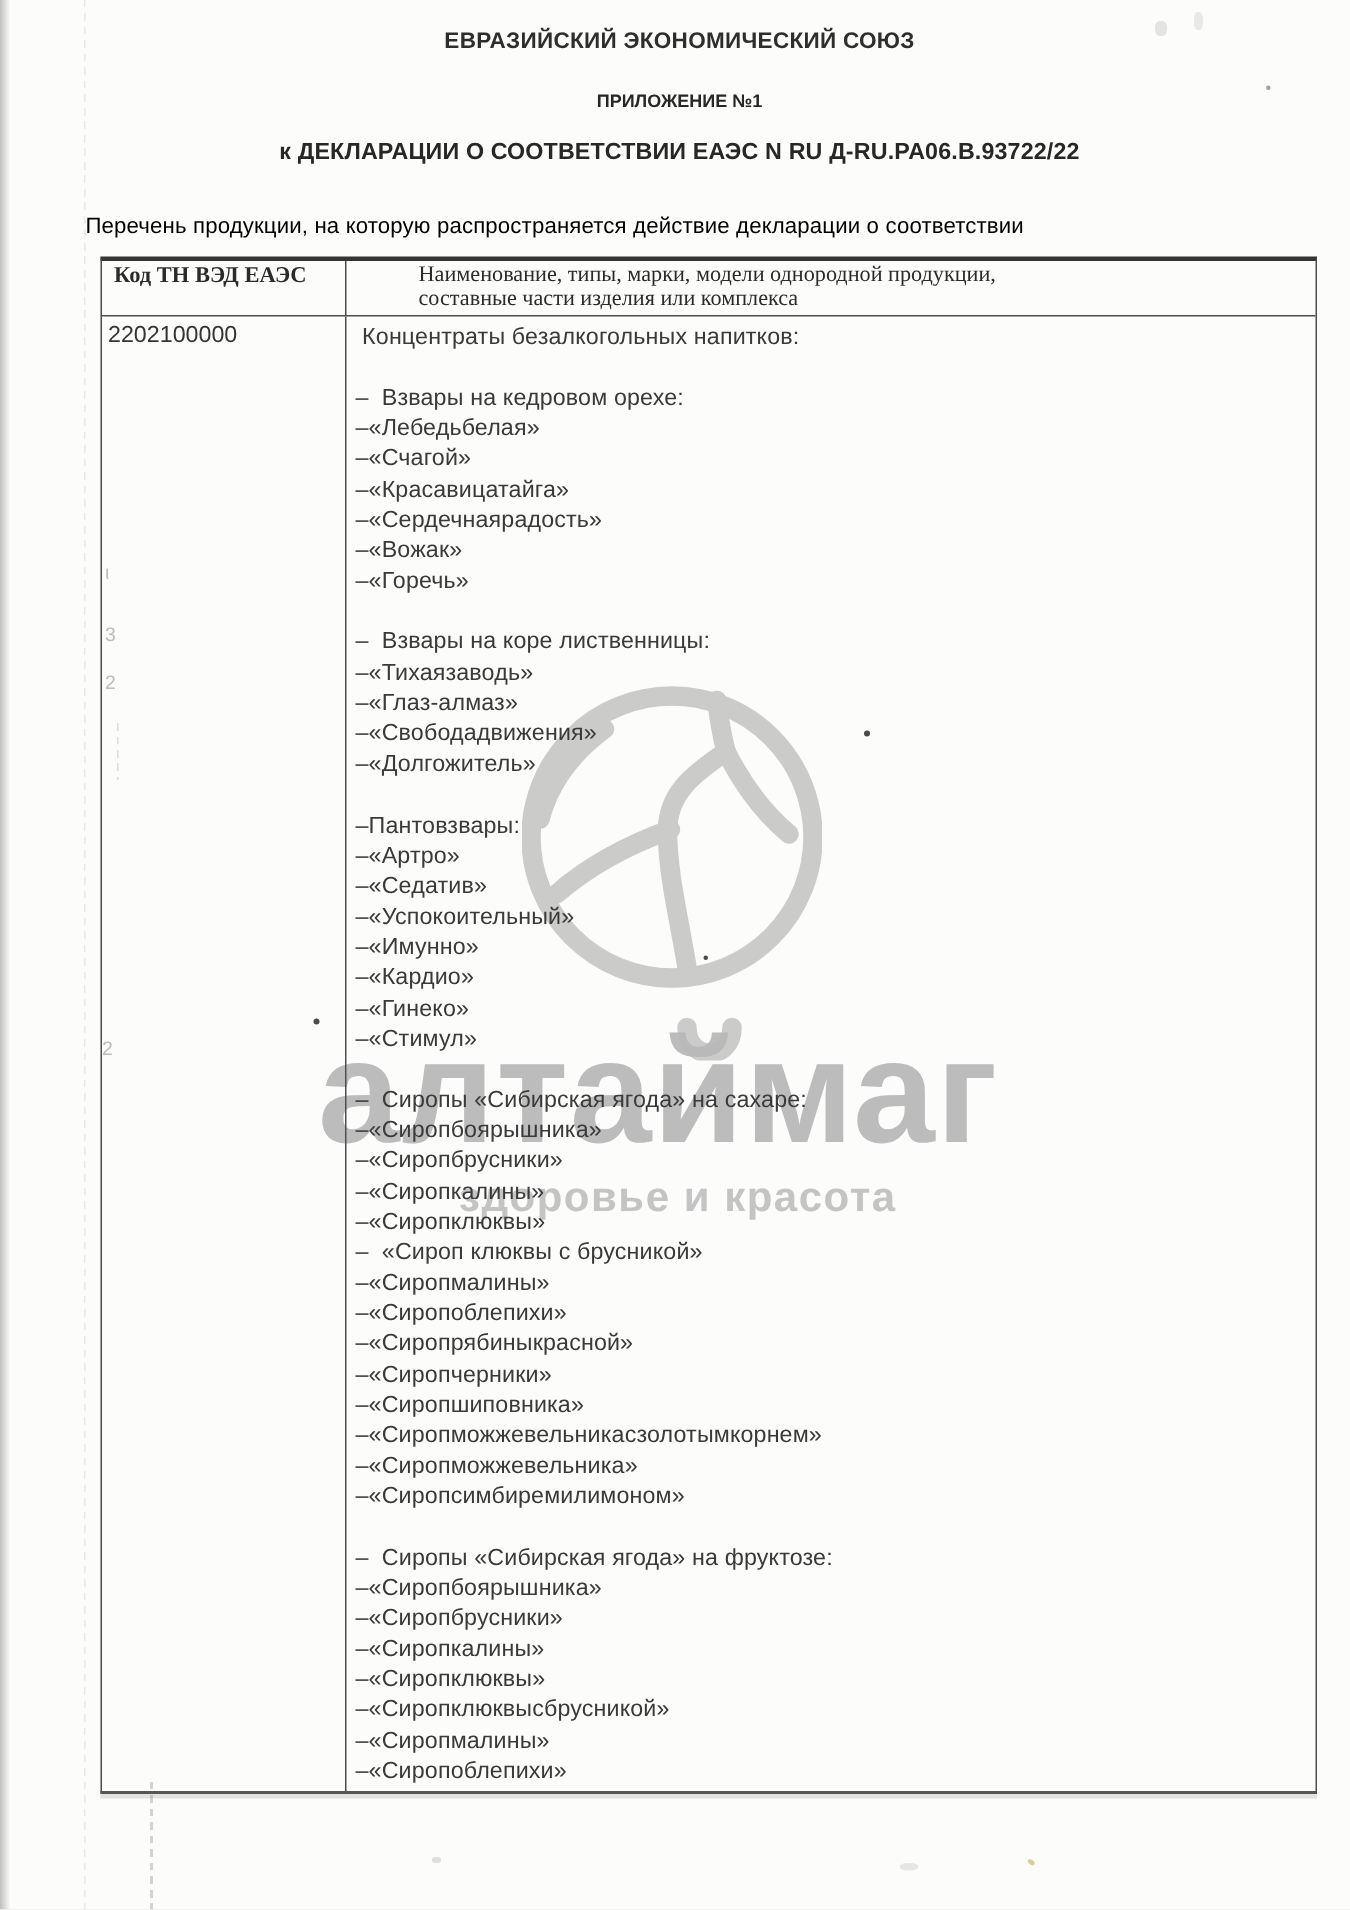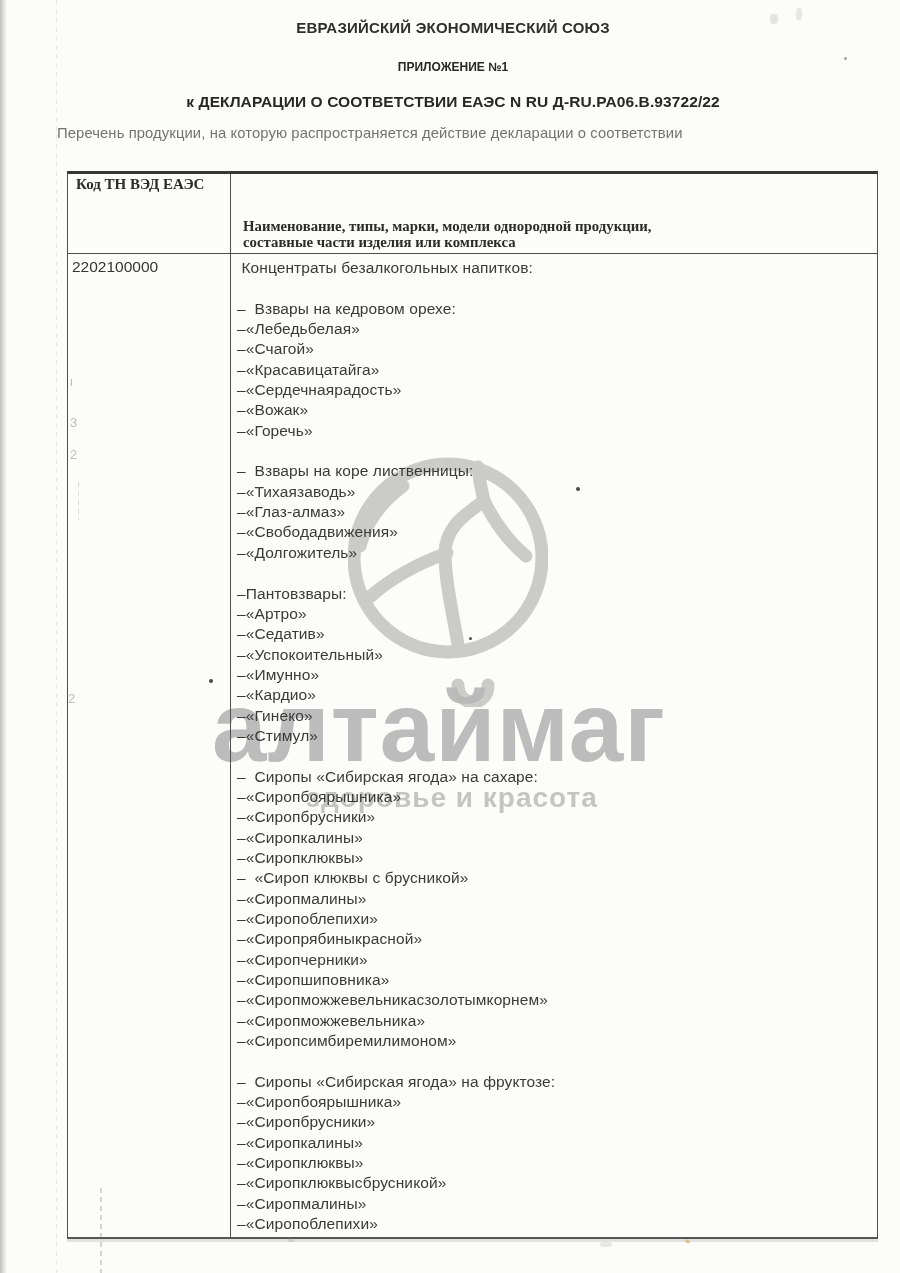--- a/index.html
+++ b/index.html
@@ -5,35 +5,35 @@
   html,body{margin:0;padding:0;background:#e8e8e8;}
   .page{
     position:relative;width:900px;height:1273px;background:#fcfcfa;overflow:hidden;
     font-family:"Liberation Sans",sans-serif;color:#333;
   }
   
   .titles div{position:absolute;left:0;width:856px;box-sizing:border-box;padding-left:50px;text-align:center;}
   .t-org{top:19px;font-size:15px;font-weight:600;color:#2e2e2e;letter-spacing:.2px;}
   .t-app{top:60px;font-size:12px;font-weight:700;color:#272727;}
   .t-dec{top:93px;font-size:15.5px;font-weight:700;color:#272727;letter-spacing:.1px;}
-  .caption{position:absolute;left:57px;top:125px;font-size:14.8px;color:#737373;letter-spacing:.1px;}
+  .caption{position:absolute;left:57px;top:143px;font-size:14.8px;color:#000000;letter-spacing:.1px;}
   
   .doc-table{
     position:absolute;left:67px;top:171px;width:811px;box-sizing:border-box;
     border:1.5px solid #4e4e4e;border-top:3.5px solid #363636;border-bottom:2px solid #565656;
     box-shadow:0 3px 0 rgba(130,130,130,.22);background:transparent;
   }
-  .thead{display:flex;border-bottom:1.5px solid #4e4e4e;min-height:31px;}
+  .thead{display:flex;border-bottom:1.5px solid #4e4e4e;min-height:31px;gap:36px;}
   .th-code{
     width:163px;flex:0 0 163px;border-right:1.5px solid #4e4e4e;box-sizing:border-box;
     padding:2px 4px 3px 8px;font-family:"Liberation Serif",serif;font-weight:700;font-size:15px;color:#2b2b2b;
   }
   .th-name{
     flex:1;box-sizing:border-box;padding:2px 170px 3px 12px;
-    font-family:"Liberation Serif",serif;font-weight:700;font-size:14.8px;line-height:15.5px;color:#2b2b2b;margin-top:43px;
+    font-family:"Liberation Serif",serif;font-weight:400;font-size:14.8px;line-height:15.5px;color:#2b2b2b;
   }
   .tbody{display:flex;}
   .td-code{
     width:163px;flex:0 0 163px;border-right:1.5px solid #4e4e4e;box-sizing:border-box;
     padding:4px 18px 0 4px;font-size:15.5px;color:#353535;
   }
   .td-name{flex:1;box-sizing:border-box;padding:4px 4px 2px 6px;}
   .pline{
     height:20.35px;line-height:20.35px;font-size:15.5px;color:#3a3a3a;
     white-space:pre;overflow:visible;letter-spacing:.1px;

